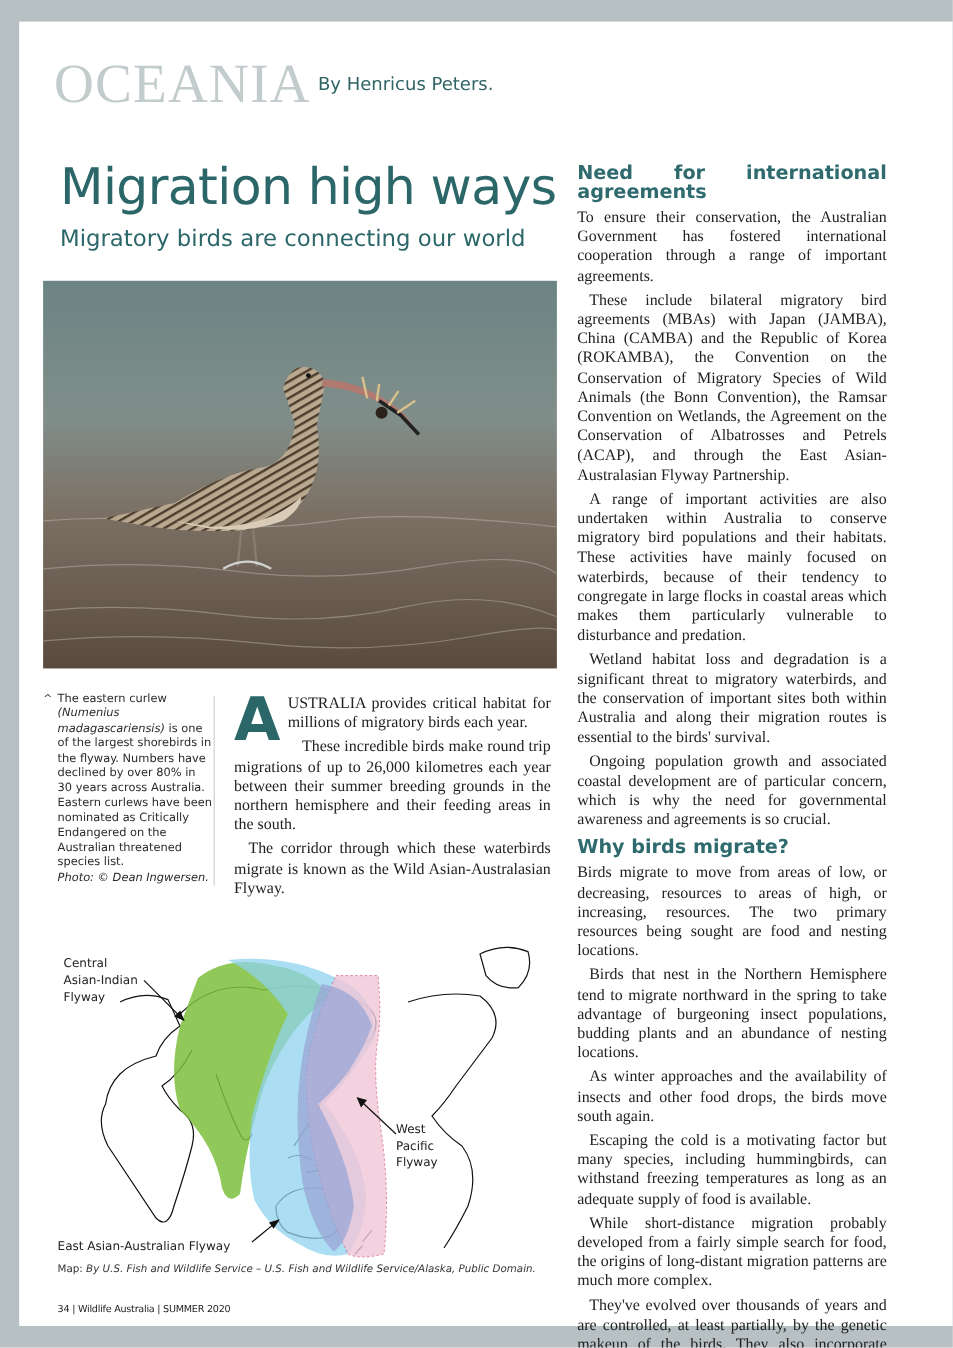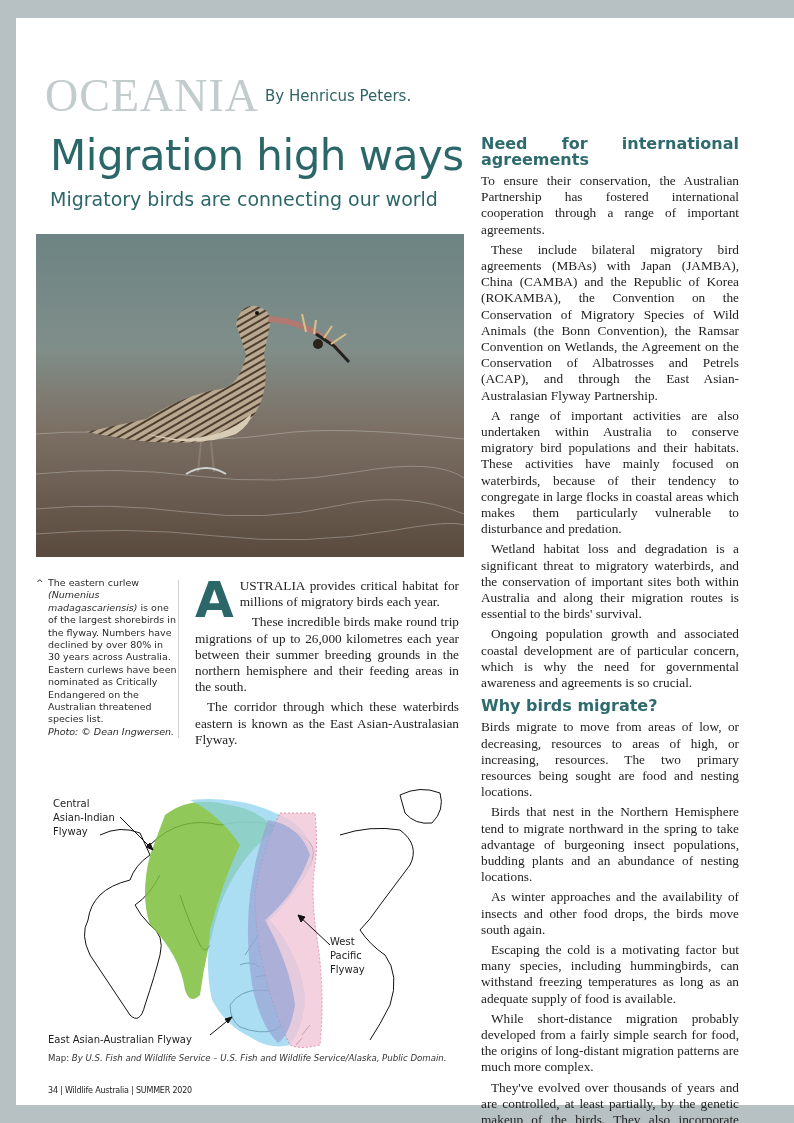--- a/index.html
+++ b/index.html
@@ -12,21 +12,21 @@
   .page {
     position: absolute; left: 16px; top: 18px; width: 778px; height: 1087px;
     background: #ffffff;
   }
   .section-banner {
     position: absolute; left: 45px; top: 47px;
     display: flex; align-items: flex-end;
   }
   .section-name {
     font-family: "Liberation Serif", serif;
-    font-size: 46px; color: #c3cccd; letter-spacing: 1px; line-height: 46px; margin-top: 26px;
+    font-size: 46px; color: #c3cccd; letter-spacing: 1px; line-height: 46px;
   }
   .byline {
     font-family: "DejaVu Sans", sans-serif; font-size: 15px; color: #2f6366;
     margin-left: 6px; margin-bottom: 14px;
   }
   .headline {
     position: absolute; left: 50px; top: 128px;
     font-family: "DejaVu Sans", sans-serif; font-size: 42px; color: #2b6668;
     line-height: 56px; letter-spacing: -0.5px;
   }
@@ -151,21 +151,21 @@
     <span class="credit">Photo: © Dean Ingwersen.</span>
   </p>
 </div>
 <div class="col-rule"></div>
 
 <div class="intro">
   <p class="first">
     <span class="dropcap">A</span><span>USTRALIA provides critical habitat for millions of migratory birds each year.</span>
   </p>
   <p>These incredible birds make round trip migrations of up to 26,000 kilometres each year between their summer breeding grounds in the northern hemisphere and their feeding areas in the south.</p>
-  <p>The corridor through which these waterbirds eastern is known as the East Asian-Australasian Flyway.</p>
+  <p>The corridor through which these waterbirds migrate is known as the Wild Asian-Australasian Flyway.</p>
 </div>
 
 <div class="map-wrap">
   <svg width="428" height="300" viewBox="0 0 428 300" style="position:absolute;left:0;top:0">
     <g fill="none" stroke="#111" stroke-width="1">
 
       <path d="M60 80 Q 80 70 100 78 L 110 100 Q 95 110 90 125 Q 70 130 60 140 Q 50 150 48 165 Q 40 180 50 200 Q 70 230 90 260 Q 100 270 105 250 Q 115 220 120 200 Q 125 180 110 170 Q 100 160 95 150 Q 110 140 120 120"></path>
 
       <path d="M110 90 Q 140 60 180 70 Q 220 60 260 80 Q 280 90 270 110 Q 255 120 250 140 Q 230 150 225 170 Q 215 185 205 200"></path>
       <path d="M140 140 Q 150 170 160 190 Q 165 200 170 190"></path>
@@ -206,21 +206,21 @@
   <div class="map-label" style="left:8px;top:278px">East Asian-Australian Flyway</div>
 </div>
 
 <div class="map-credit">
   <span>Map:</span>
   <i>By U.S. Fish and Wildlife Service – U.S. Fish and Wildlife Service/Alaska, Public Domain.</i>
 </div>
 
 <div class="right-col">
   <h2>Need for international agreements</h2>
-  <p class="lead">To ensure their conservation, the Australian Partnership has fostered international cooperation through a range of important agreements.</p>
+  <p class="lead">To ensure their conservation, the Australian Government has fostered international cooperation through a range of important agreements.</p>
   <p>These include bilateral migratory bird agreements (MBAs) with Japan (JAMBA), China (CAMBA) and the Republic of Korea (ROKAMBA), the Convention on the Conservation of Migratory Species of Wild Animals (the Bonn Convention), the Ramsar Convention on Wetlands, the Agreement on the Conservation of Albatrosses and Petrels (ACAP), and through the East Asian-Australasian Flyway Partnership.</p>
   <p>A range of important activities are also undertaken within Australia to conserve migratory bird populations and their habitats. These activities have mainly focused on waterbirds, because of their tendency to congregate in large flocks in coastal areas which makes them particularly vulnerable to disturbance and predation.</p>
   <p>Wetland habitat  loss and degradation is a significant threat to migratory waterbirds, and the conservation of important sites both within Australia and along their migration routes is essential to the birds' survival.</p>
   <p>Ongoing population growth and associated coastal development are of particular concern, which is why the need for governmental awareness and agreements is so crucial.</p>
   <h2 class="second">Why birds migrate?</h2>
   <p class="lead">Birds migrate to move from areas of low, or decreasing, resources to areas of high, or increasing, resources. The two primary resources being sought are food and nesting locations.</p>
   <p>Birds that nest in the Northern Hemisphere tend to migrate northward in the spring to take advantage of burgeoning insect populations, budding plants and an abundance of nesting locations.</p>
   <p>As winter approaches and the availability of insects and other food drops, the birds move south again.</p>
   <p>Escaping the cold is a motivating factor but many species, including hummingbirds, can withstand freezing temperatures as long as an adequate supply of food is available.</p>
   <p>While short-distance migration probably developed from a fairly simple search for food, the origins of long-distant migration patterns are much more complex.</p>

